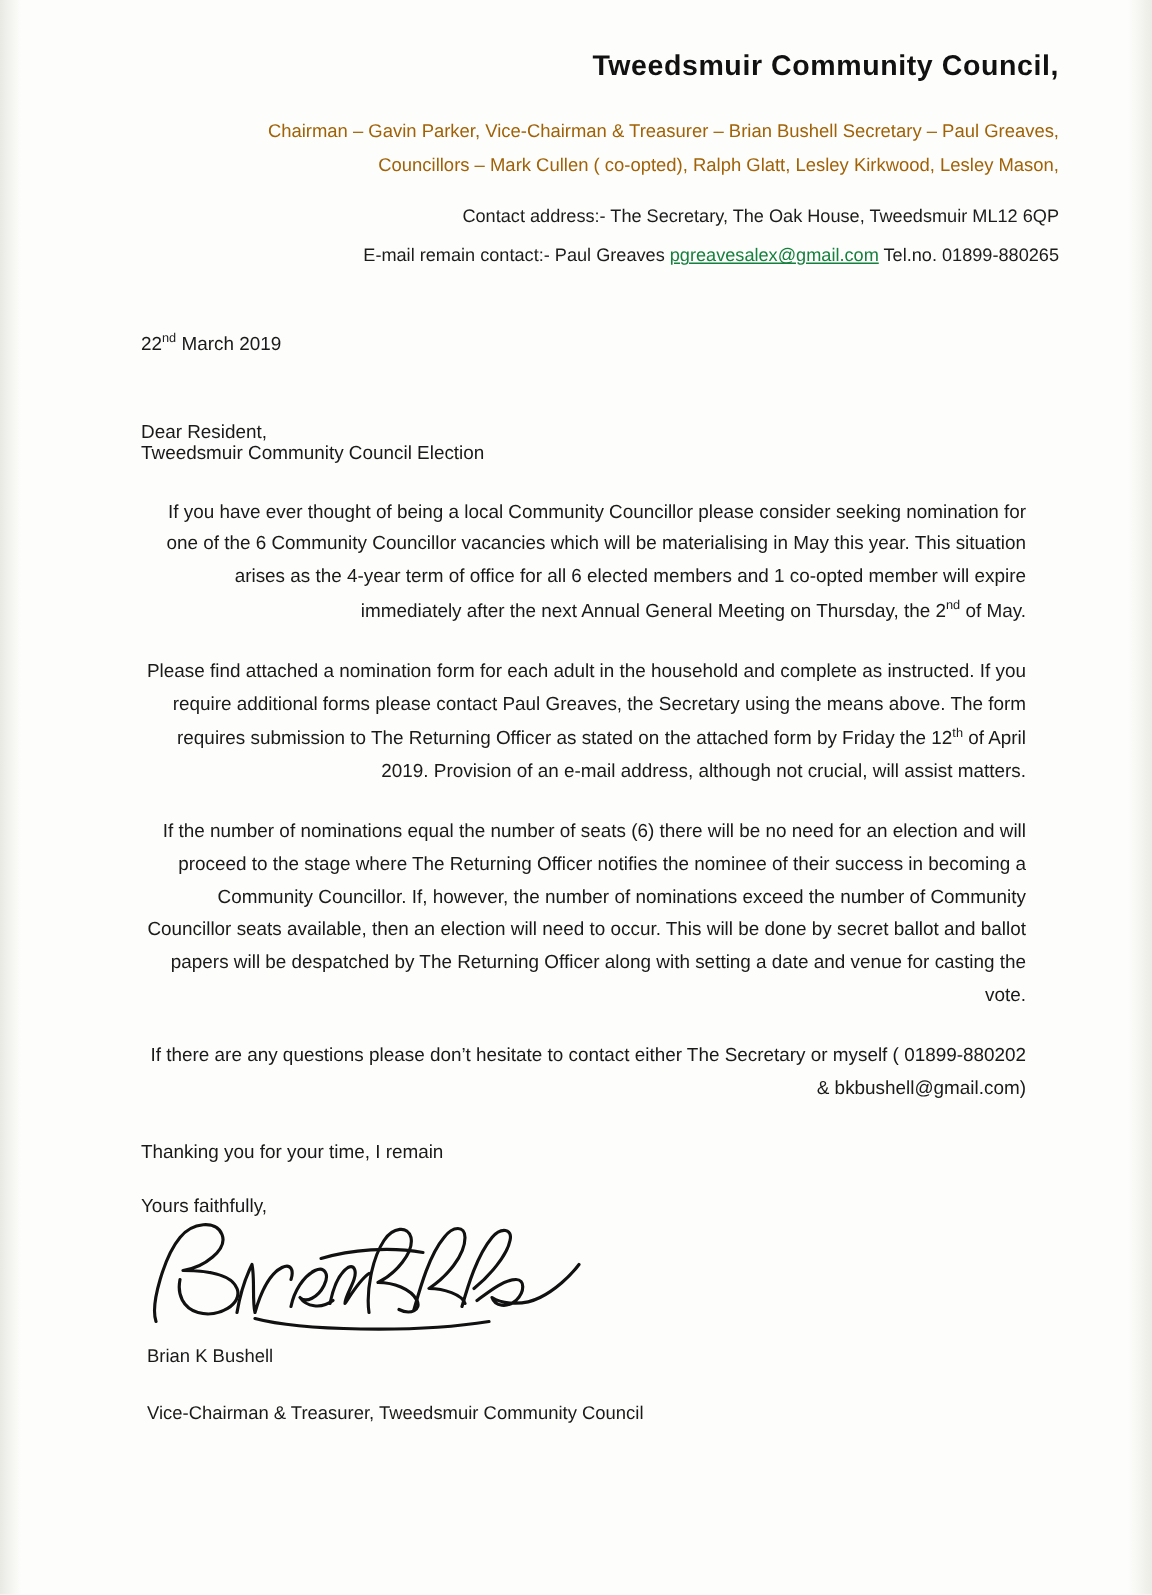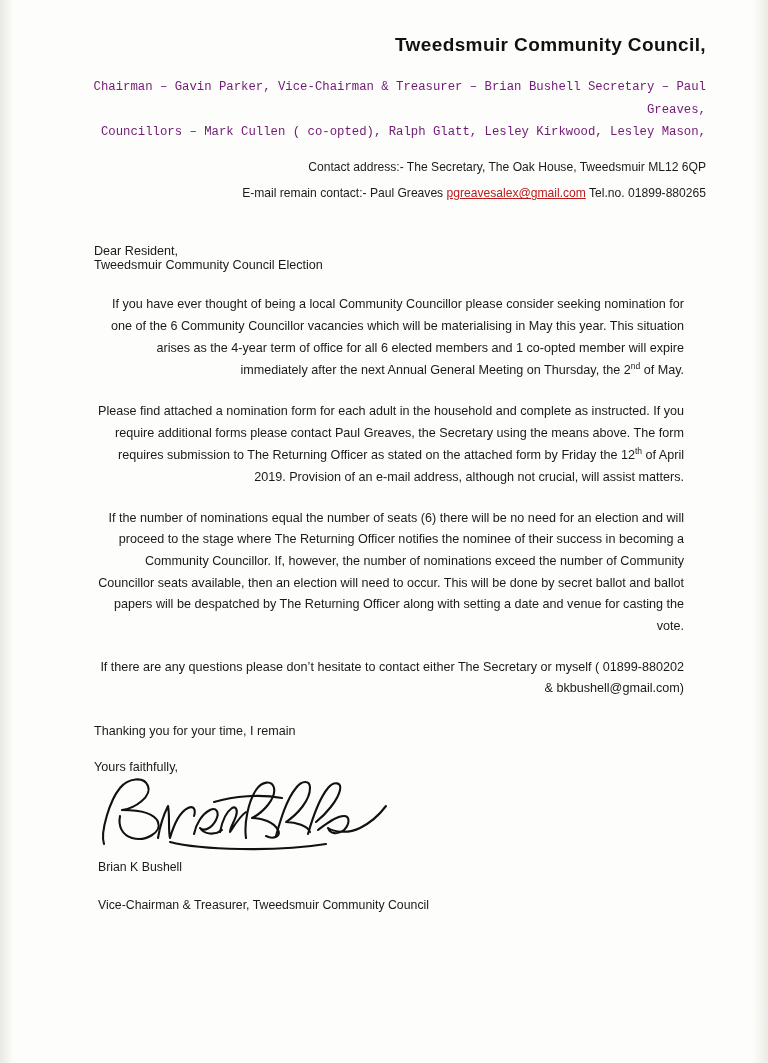--- a/index.html
+++ b/index.html
@@ -52,37 +52,36 @@
     font-size: 19px;
     font-weight: bold;
     letter-spacing: 0.4px;
     margin: 8px 0 0 0;
     color: #111;
   }
   .officers {
     font-size: 12.3px;
     line-height: 1.85;
     margin-top: 20px;
-    color: #701a75;
-    font-family: Liberation Mono, monospace;
+    color: #a16207;
   }
   .officers div { margin: 0; }
   .contact-line {
     font-size: 12.1px;
     margin-top: 16px;
     color: #1c1c1c;
   }
   .email-line {
     font-size: 12.1px;
     margin-top: 12px;
     color: #1c1c1c;
   }
   .email-link {
     text-decoration: underline;
-    color: #b91c1c;
+    color: #15803d;
   }
   .body-block {
     margin-top: 0;
     padding-left: 32px;
     padding-right: 22px;
   }
   .date {
     font-size: 12.6px;
     margin-top: 43px;
   }
@@ -148,20 +147,23 @@
         <div>Councillors – Mark Cullen ( co-opted), Ralph Glatt, Lesley Kirkwood, Lesley Mason,</div>
       </div>
       <div class="contact-line">Contact address:- The Secretary, The Oak House, Tweedsmuir ML12 6QP</div>
       <div class="email-line">
         <span>E-mail remain contact:- Paul Greaves </span><span class="email-link">pgreavesalex@gmail.com</span><span> Tel.no. 01899-880265</span>
       </div>
     </div>
 
     <div class="body-block">
 
+      <div class="date">
+        <span>22</span><sup>nd</sup><span> March 2019</span>
+      </div>
 
       <div class="salutation">Dear Resident,</div>
 
       <div class="subject">Tweedsmuir Community Council Election</div>
 
       <p class="para first">
         <span> If you have ever thought of being a local Community Councillor please consider seeking nomination for one of the 6 Community Councillor vacancies which will be materialising in May this year. This situation arises as the 4-year term of office for all 6 elected members and 1 co-opted member will expire immediately after the next Annual General Meeting on Thursday, the 2</span><sup>nd</sup><span> of May.</span>
       </p>
 
       <p class="para">

